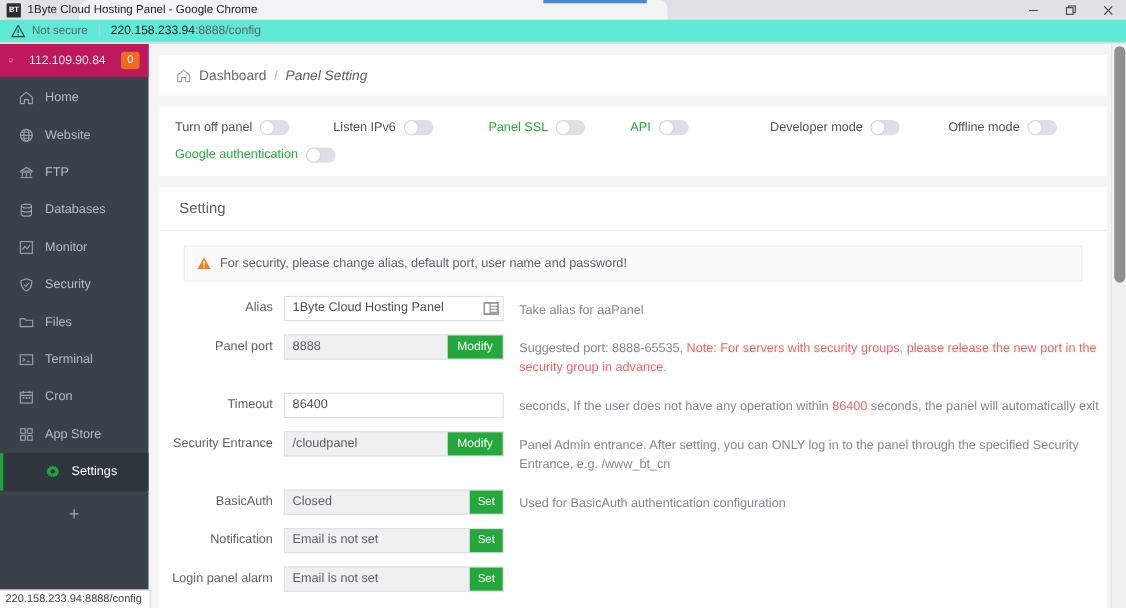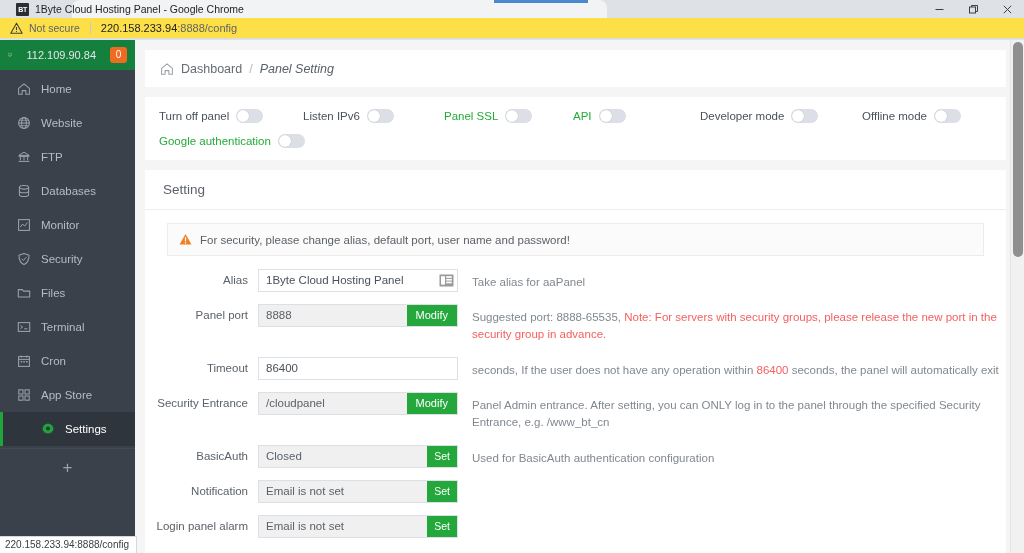--- a/index.html
+++ b/index.html
@@ -29,21 +29,21 @@
     background: #f1f3f4;
     border-top-left-radius: 8px;
     border-top-right-radius: 8px;
   }
   .loading-bar {
     position: absolute; top: 0px; left: 494px;
     width: 94px; height: 3px;
     background: #4a89cf;
   }
   .app-title-row {
-    position: absolute; top: 1px; left: 16px;
+    position: absolute; top: 1px; left: 6px;
     display: flex; align-items: center; gap: 6px;
     height: 16px;
     z-index: 3;
   }
   .bt-logo {
     width: 13px; height: 13px;
     background: #2b2f33;
     color: #ffffff;
     font-size: 7px;
     font-weight: bold;
@@ -65,21 +65,21 @@
     width: 34px; height: 18px;
     display: flex; align-items: center; justify-content: center;
     color: #3c4043;
   }
   .win-btn svg { display: block; }
 
   
   .toolbar {
     position: absolute; top: 18px; left: 0;
     width: 1024px; height: 21px;
-    background: #fde047;
+    background: #5eead4;
     border-bottom: 1px solid #dadce0;
     display: flex; align-items: center;
     padding-left: 10px;
     gap: 6px;
   }
   .warn-tri { display:block; }
   .not-secure {
     font-size: 10.5px; color: #5f6368;
   }
   .url-sep {
@@ -97,21 +97,21 @@
   }
 
   
   .sidebar {
     position: absolute; top: 0; left: 0;
     width: 135px; height: 513px;
     background: #3a414a;
   }
   .sb-head {
     height: 30px;
-    background: #15803d;
+    background: #be185d;
     display: flex; align-items: center;
     padding: 0 8px 0 8px;
     gap: 14px;
   }
   .sb-head .ip {
     font-size: 11px; color: #e3e6e9; white-space: nowrap;
   }
   .sb-badge {
     margin-left: auto;
     min-width: 17px; height: 16px;

